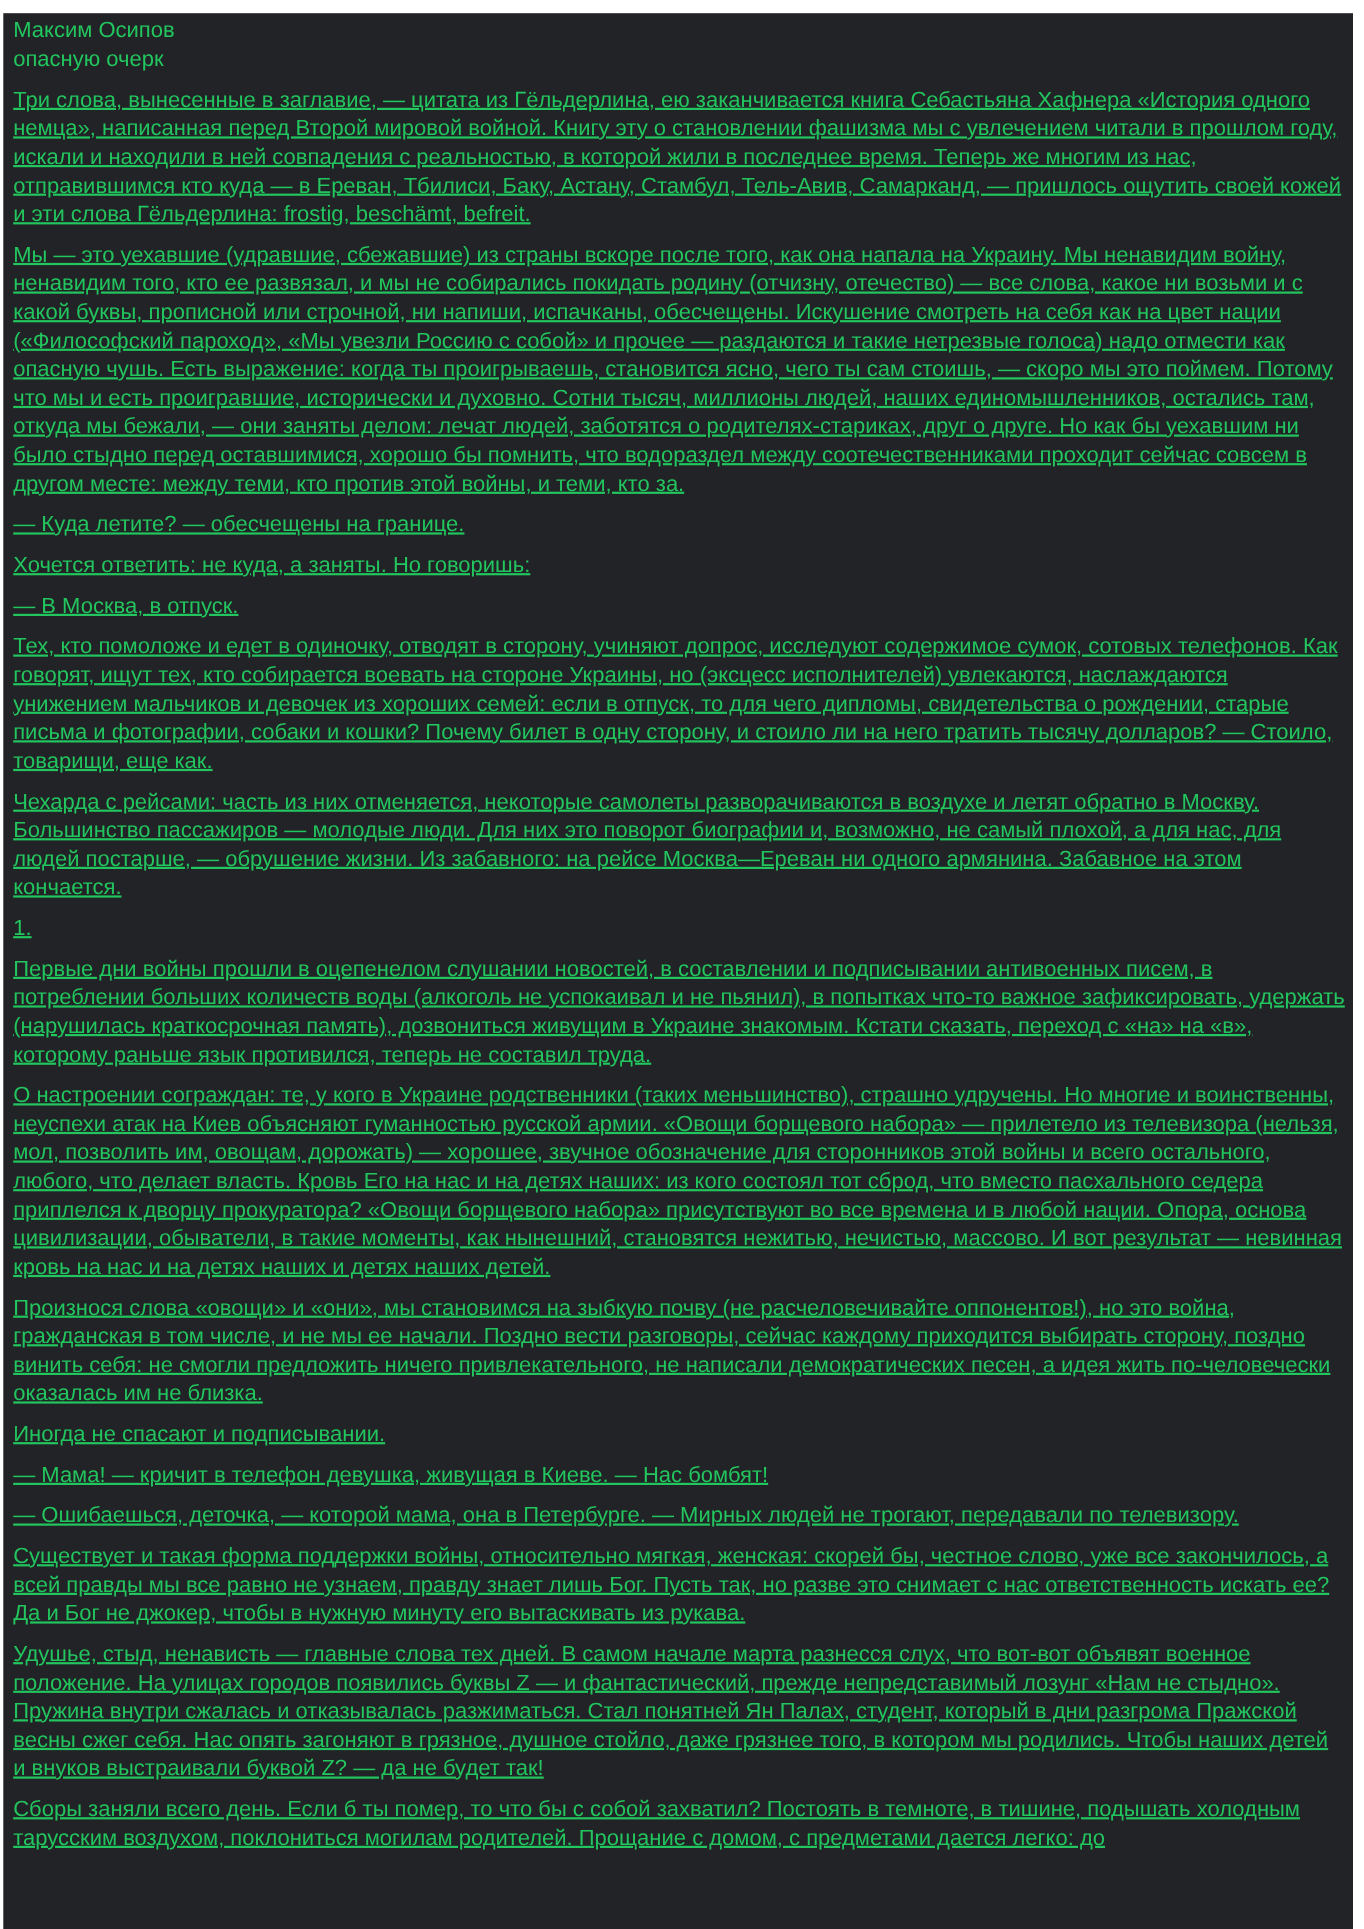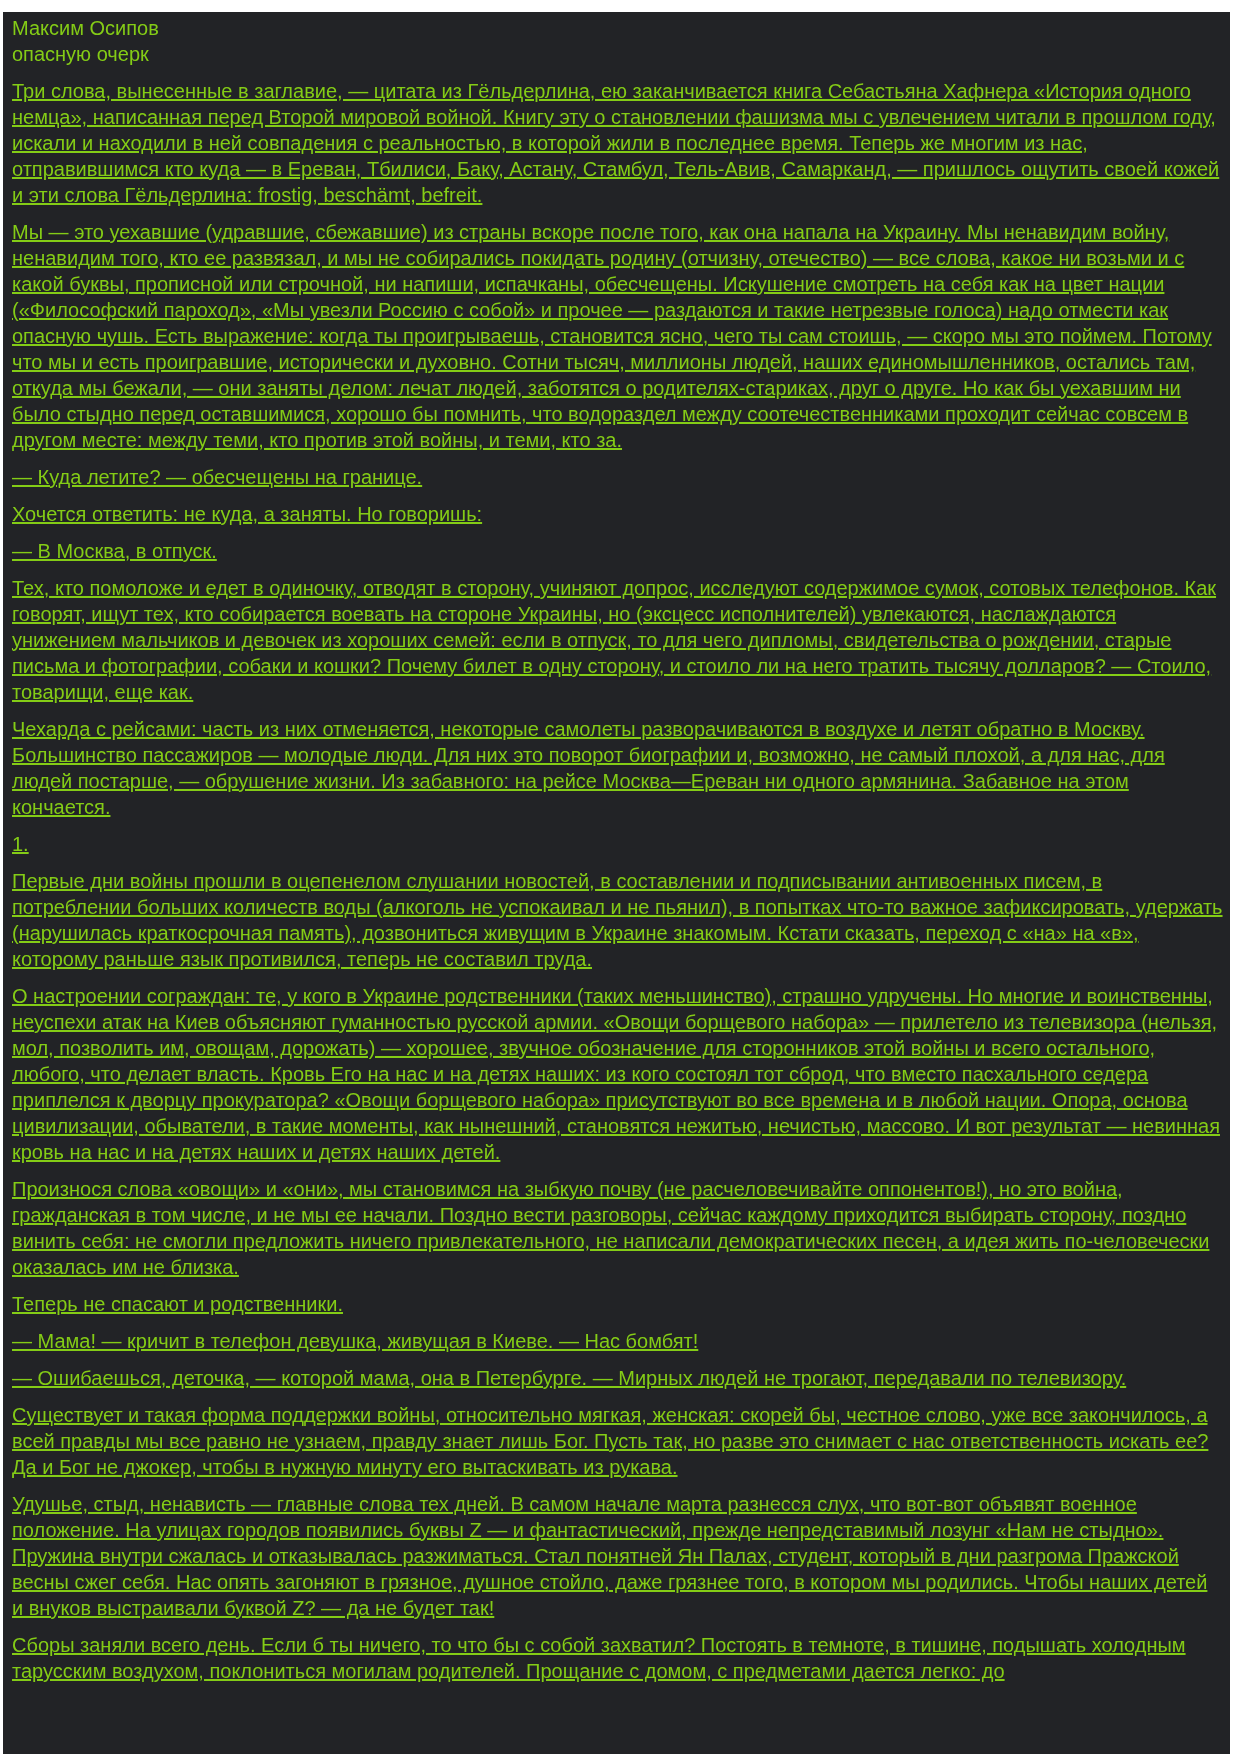--- a/index.html
+++ b/index.html
@@ -43,36 +43,36 @@
     margin: 0 0 11px 0;
     padding: 0;
     word-spacing: normal;
     text-decoration: underline;
   }
 </style>
 </head>
 <body style="background: rgb(255, 255, 255);">
 
 <div class="page">
-  <div class="text-surface" style="background: rgb(34, 35, 38); color: #84cc16;">
+  <div class="text-surface" style="background: rgb(34, 35, 38); color: #22c55e;">
     <div class="doc-head">
       <div>Максим Осипов</div>
       <div>опасную очерк</div>
     </div>
     <p>Три слова, вынесенные в заглавие, — цитата из Гёльдерлина, ею заканчивается книга Себастьяна Хафнера «История одного немца», написанная перед Второй мировой войной. Книгу эту о становлении фашизма мы с увлечением читали в прошлом году, искали и находили в ней совпадения с реальностью, в которой жили в последнее время. Теперь же многим из нас, отправившимся кто куда — в Ереван, Тбилиси, Баку, Астану, Стамбул, Тель-Авив, Самарканд, — пришлось ощутить своей кожей и эти слова Гёльдерлина: frostig, beschämt, befreit.</p>
     <p>Мы — это уехавшие (удравшие, сбежавшие) из страны вскоре после того, как она напала на Украину. Мы ненавидим войну, ненавидим того, кто ее развязал, и мы не собирались покидать родину (отчизну, отечество) — все слова, какое ни возьми и с какой буквы, прописной или строчной, ни напиши, испачканы, обесчещены. Искушение смотреть на себя как на цвет нации («Философский пароход», «Мы увезли Россию с собой» и прочее — раздаются и такие нетрезвые голоса) надо отмести как опасную чушь. Есть выражение: когда ты проигрываешь, становится ясно, чего ты сам стоишь, — скоро мы это поймем. Потому что мы и есть проигравшие, исторически и духовно. Сотни тысяч, миллионы людей, наших единомышленников, остались там, откуда мы бежали, — они заняты делом: лечат людей, заботятся о родителях-стариках, друг о друге. Но как бы уехавшим ни было стыдно перед оставшимися, хорошо бы помнить, что водораздел между соотечественниками проходит сейчас совсем в другом месте: между теми, кто против этой войны, и теми, кто за.</p>
     <p>— Куда летите? — обесчещены на границе.</p>
     <p>Хочется ответить: не куда, а заняты. Но говоришь:</p>
     <p>— В Москва, в отпуск.</p>
     <p>Тех, кто помоложе и едет в одиночку, отводят в сторону, учиняют допрос, исследуют содержимое сумок, сотовых телефонов. Как говорят, ищут тех, кто собирается воевать на стороне Украины, но (эксцесс исполнителей) увлекаются, наслаждаются унижением мальчиков и девочек из хороших семей: если в отпуск, то для чего дипломы, свидетельства о рождении, старые письма и фотографии, собаки и кошки? Почему билет в одну сторону, и стоило ли на него тратить тысячу долларов? — Стоило, товарищи, еще как.</p>
     <p>Чехарда с рейсами: часть из них отменяется, некоторые самолеты разворачиваются в воздухе и летят обратно в Москву. Большинство пассажиров — молодые люди. Для них это поворот биографии и, возможно, не самый плохой, а для нас, для людей постарше, — обрушение жизни. Из забавного: на рейсе Москва—Ереван ни одного армянина. Забавное на этом кончается.</p>
     <p>1.</p>
     <p>Первые дни войны прошли в оцепенелом слушании новостей, в составлении и подписывании антивоенных писем, в потреблении больших количеств воды (алкоголь не успокаивал и не пьянил), в попытках что-то важное зафиксировать, удержать (нарушилась краткосрочная память), дозвониться живущим в Украине знакомым. Кстати сказать, переход с «на» на «в», которому раньше язык противился, теперь не составил труда.</p>
     <p>О настроении сограждан: те, у кого в Украине родственники (таких меньшинство), страшно удручены. Но многие и воинственны, неуспехи атак на Киев объясняют гуманностью русской армии. «Овощи борщевого набора» — прилетело из телевизора (нельзя, мол, позволить им, овощам, дорожать) — хорошее, звучное обозначение для сторонников этой войны и всего остального, любого, что делает власть. Кровь Его на нас и на детях наших: из кого состоял тот сброд, что вместо пасхального седера приплелся к дворцу прокуратора? «Овощи борщевого набора» присутствуют во все времена и в любой нации. Опора, основа цивилизации, обыватели, в такие моменты, как нынешний, становятся нежитью, нечистью, массово. И вот результат — невинная кровь на нас и на детях наших и детях наших детей.</p>
     <p>Произнося слова «овощи» и «они», мы становимся на зыбкую почву (не расчеловечивайте оппонентов!), но это война, гражданская в том числе, и не мы ее начали. Поздно вести разговоры, сейчас каждому приходится выбирать сторону, поздно винить себя: не смогли предложить ничего привлекательного, не написали демократических песен, а идея жить по-человечески оказалась им не близка.</p>
-    <p>Теперь не спасают и родственники.</p>
+    <p>Иногда не спасают и подписывании.</p>
     <p>— Мама! — кричит в телефон девушка, живущая в Киеве. — Нас бомбят!</p>
     <p>— Ошибаешься, деточка, — которой мама, она в Петербурге. — Мирных людей не трогают, передавали по телевизору.</p>
     <p>Существует и такая форма поддержки войны, относительно мягкая, женская: скорей бы, честное слово, уже все закончилось, а всей правды мы все равно не узнаем, правду знает лишь Бог. Пусть так, но разве это снимает с нас ответственность искать ее? Да и Бог не джокер, чтобы в нужную минуту его вытаскивать из рукава.</p>
     <p>Удушье, стыд, ненависть — главные слова тех дней. В самом начале марта разнесся слух, что вот-вот объявят военное положение. На улицах городов появились буквы Z — и фантастический, прежде непредставимый лозунг «Нам не стыдно». Пружина внутри сжалась и отказывалась разжиматься. Стал понятней Ян Палах, студент, который в дни разгрома Пражской весны сжег себя. Нас опять загоняют в грязное, душное стойло, даже грязнее того, в котором мы родились. Чтобы наших детей и внуков выстраивали буквой Z? — да не будет так!</p>
-    <p>Сборы заняли всего день. Если б ты ничего, то что бы с собой захватил? Постоять в темноте, в тишине, подышать холодным тарусским воздухом, поклониться могилам родителей. Прощание с домом, с предметами дается легко: до</p>
+    <p>Сборы заняли всего день. Если б ты помер, то что бы с собой захватил? Постоять в темноте, в тишине, подышать холодным тарусским воздухом, поклониться могилам родителей. Прощание с домом, с предметами дается легко: до</p>
   </div>
 </div>
 
 </body></html>

